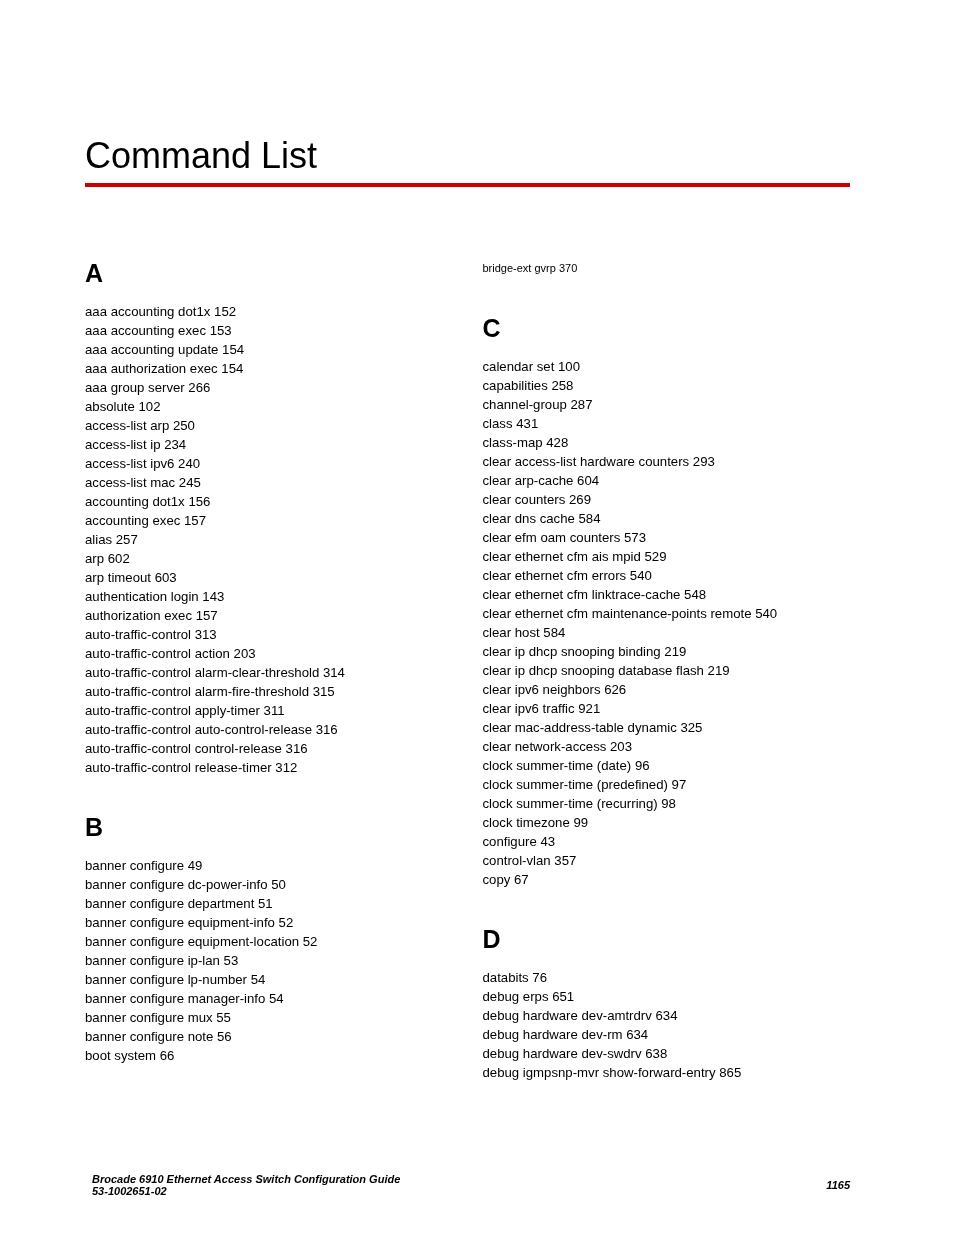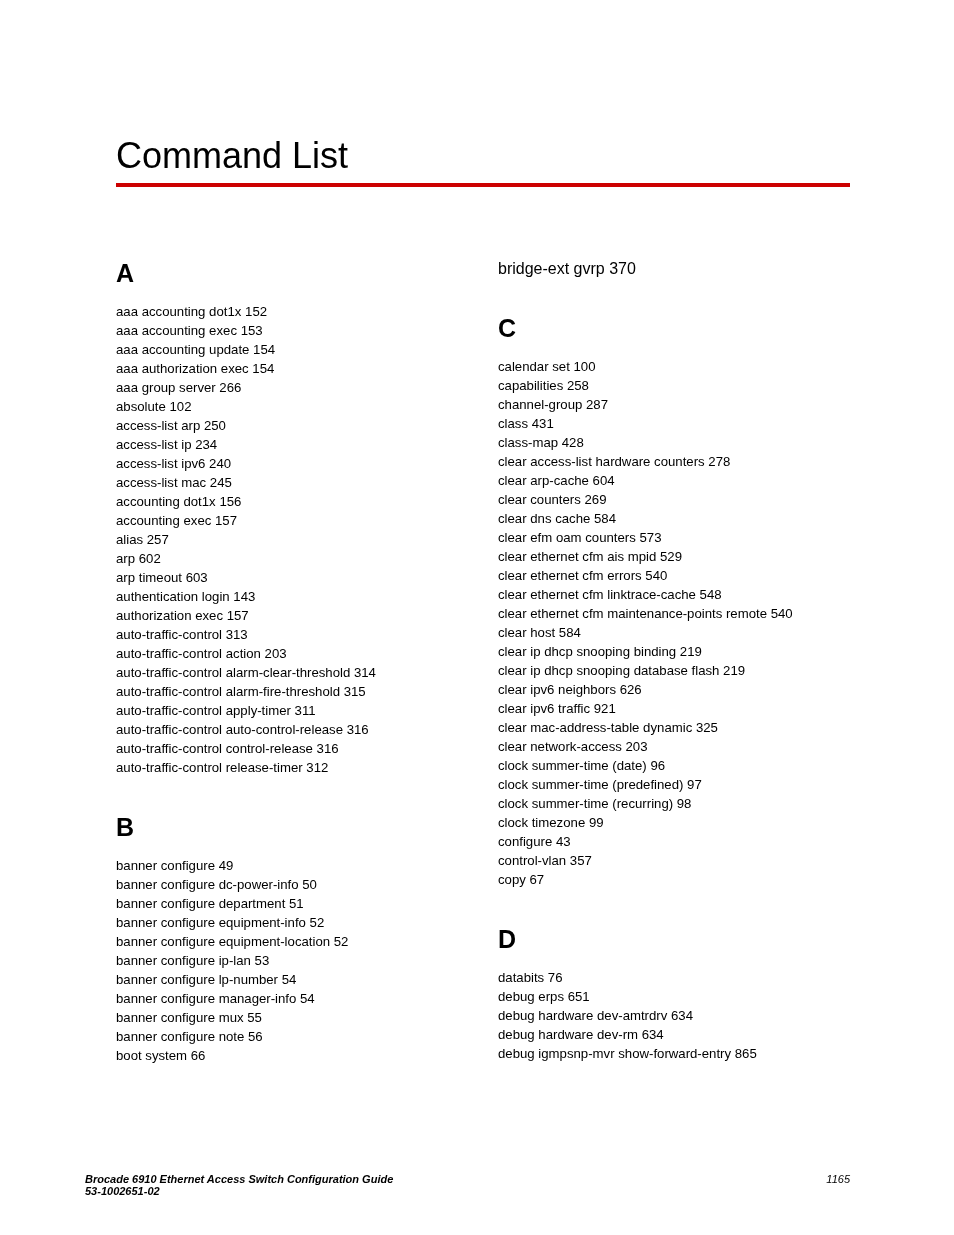--- a/index.html
+++ b/index.html
@@ -6,21 +6,21 @@
     margin: 0;
     padding: 0;
     background: #fff;
     font-family: Arial, Helvetica, sans-serif;
     color: #000;
   }
   .page {
     width: 935px;
     height: 1235px;
     box-sizing: border-box;
-    padding: 135px 85px 0 116px;
+    padding: 135px 85px 0 85px;
     position: relative;
   }
   .title {
     font-family: "Arial Narrow", Arial, sans-serif;
     font-weight: 400;
     font-stretch: condensed;
     font-size: 36px;
     margin: 0 0 6px 0;
     letter-spacing: 0px;
   }
@@ -49,38 +49,38 @@
   }
   .entry {
     font-size: 13.2px;
     line-height: 19px;
     white-space: nowrap;
     overflow: hidden;
   }
   .footer {
     position: absolute;
     bottom: 38px;
-    left: 85px;
+    left: 92px;
     right: 85px;
     display: flex;
     justify-content: space-between;
-    align-items: flex-start;
+    align-items: center;
     font-style: italic;
     font-weight: bold;
     font-size: 11px;
     color: #000;
     margin-top: 13px;
   }
   .footer .right {
     font-style: italic;
-    font-weight: normal;
+    font-weight: bold;
     font-size: 11px;
   }
   .lead-entry {
-    font-size: 16px;
+    font-size: 11px;
     line-height: 19px;
     margin-bottom: 36px;
   }
 </style>
 </head>
 <body>
 
 <div class="page">
   <h1 class="title">Command List</h1>
   <div class="rule"></div>
@@ -132,21 +132,21 @@
       </div>
     <div class="col" id="right-col">
         <div class="lead-entry">bridge-ext gvrp 370</div>
         <div class="section">
           <div class="section-head">C</div>
           <div class="entry">calendar set 100</div>
           <div class="entry">capabilities 258</div>
           <div class="entry">channel-group  287</div>
           <div class="entry">class 431</div>
           <div class="entry">class-map 428</div>
-          <div class="entry">clear access-list hardware counters 278</div>
+          <div class="entry">clear access-list hardware counters 293</div>
           <div class="entry">clear arp-cache 604</div>
           <div class="entry">clear counters 269</div>
           <div class="entry">clear dns cache 584</div>
           <div class="entry">clear efm oam counters 573</div>
           <div class="entry">clear ethernet cfm ais mpid 529</div>
           <div class="entry">clear ethernet cfm errors 540</div>
           <div class="entry">clear ethernet cfm linktrace-cache 548</div>
           <div class="entry">clear ethernet cfm maintenance-points remote 540</div>
           <div class="entry">clear host 584</div>
           <div class="entry">clear ip dhcp snooping binding 219</div>
@@ -162,20 +162,21 @@
           <div class="entry">configure 43</div>
           <div class="entry">control-vlan 357</div>
           <div class="entry">copy 67</div>
         </div>
         <div class="section">
           <div class="section-head">D</div>
           <div class="entry">databits 76</div>
           <div class="entry">debug erps 651</div>
           <div class="entry">debug hardware dev-amtrdrv 634</div>
           <div class="entry">debug hardware dev-rm 634</div>
+          <div class="entry">debug hardware dev-swdrv 638</div>
           <div class="entry">debug igmpsnp-mvr show-forward-entry 865</div>
         </div>
       </div>
   </div>
 
   <div class="footer">
     <div class="left">
       <div>Brocade 6910 Ethernet Access Switch Configuration Guide</div>
       <div>53-1002651-02</div>
     </div>

